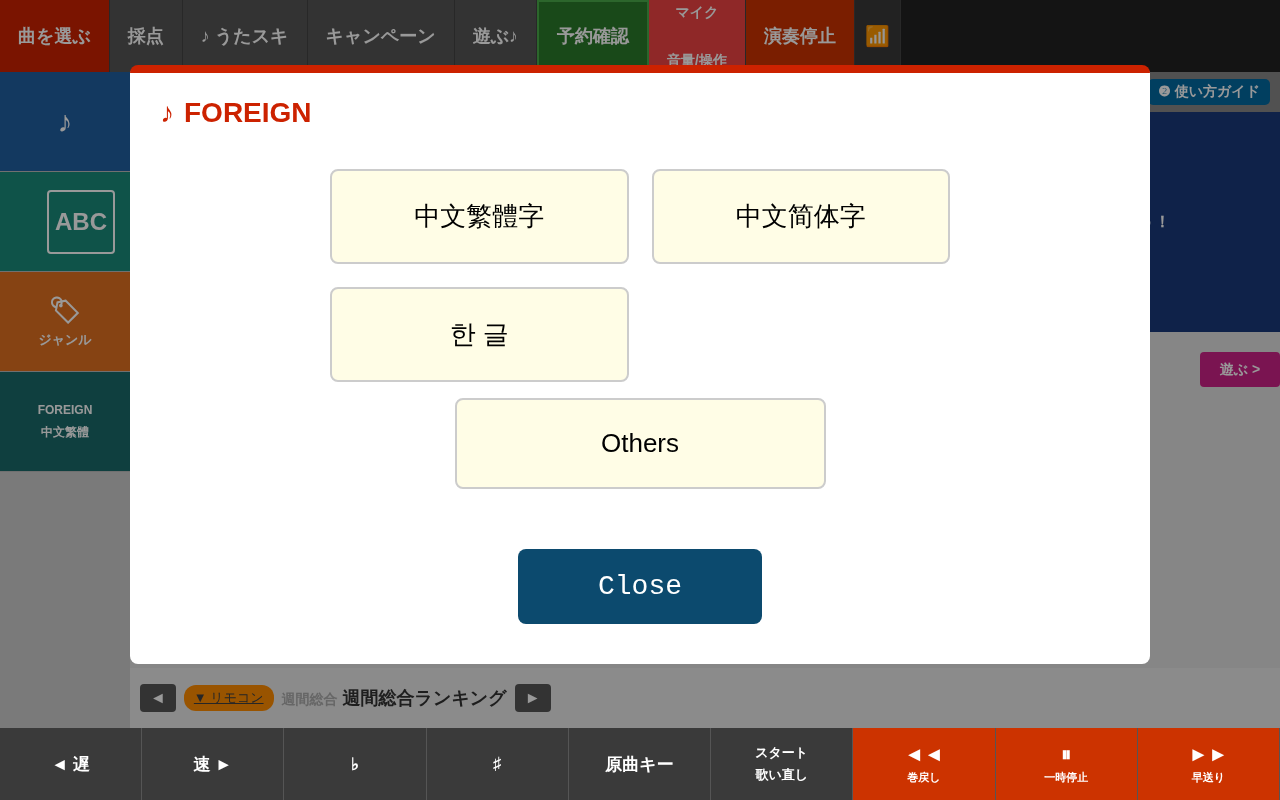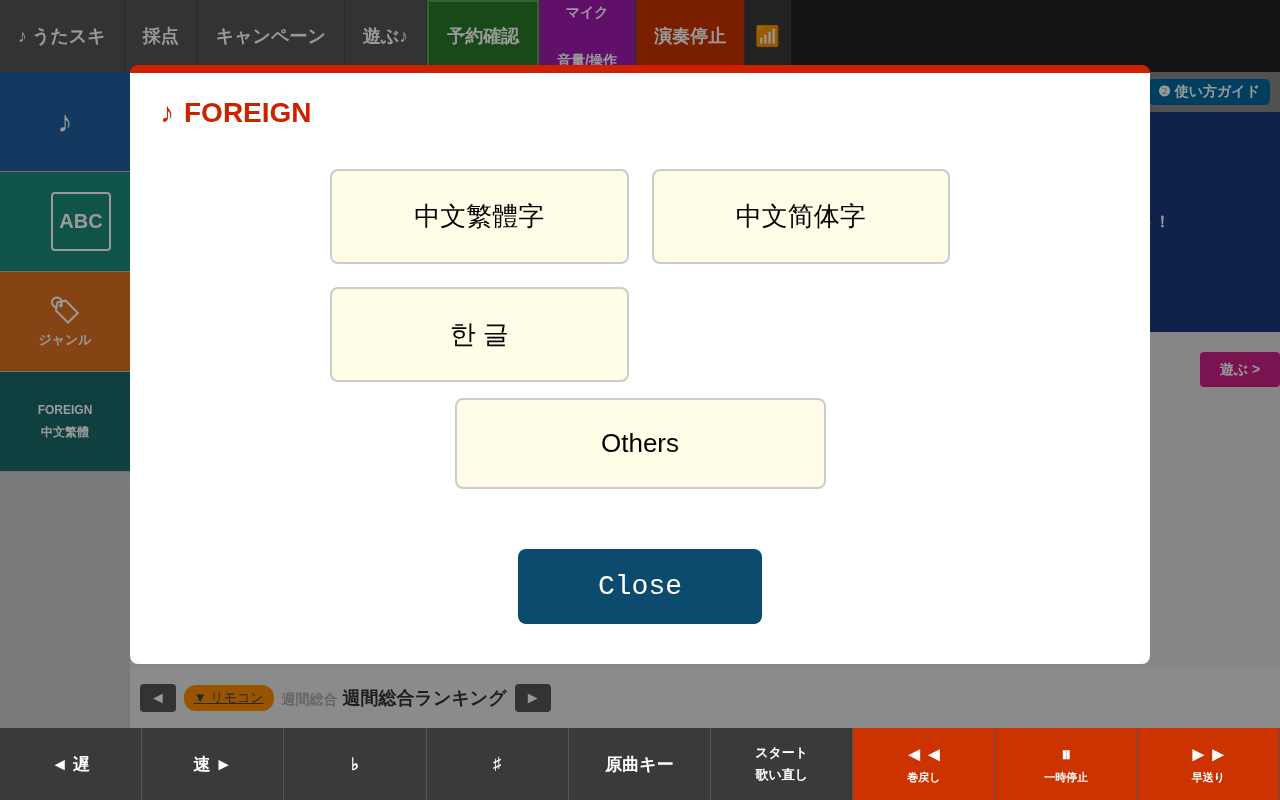--- a/index.html
+++ b/index.html
@@ -28,21 +28,21 @@
       font-size: 18px;
       font-weight: bold;
       color: #fff;
       cursor: pointer;
       border-right: 1px solid #444;
       white-space: nowrap;
     }
     .nav-btn.red { background: #cc2200; }
     .nav-btn.gray { background: #555; }
     .nav-btn.green { background: #2a7a2a; border: 2px solid #4aaa4a; }
-    .nav-btn.dark { background: #a21caf; gap: 29px; }
+    .nav-btn.dark { background: #ef4444; gap: 29px; }
     .nav-btn.stop { background: #cc3300; }
     .nav-btn.signal {
       background: #3a3a3a;
       font-size: 13px;
       padding: 4px 10px;
       flex-direction: column;
     }
 
     
     .main-area {
@@ -249,25 +249,28 @@
       gap: 4px;
       flex-direction: column;
     }
 
     .bottom-btn.red { background: #cc3300; }
   </style>
 </head>
 <body>
 
 <div class="top-nav">
+  <div class="nav-btn red">
+    <span>曲を選ぶ</span>
+  </div>
+  <div class="nav-btn gray">
+    <span>採点</span>
+  </div>
   <div class="nav-btn gray">
     <span>♪ うたスキ</span>
-  </div>
-  <div class="nav-btn gray">
-    <span>採点</span>
   </div>
   <div class="nav-btn gray">
     <span>キャンペーン</span>
   </div>
   <div class="nav-btn gray">
     <span>遊ぶ♪</span>
   </div>
   <div class="nav-btn green">
     <span>予約確認</span>
   </div>
@@ -283,21 +286,21 @@
   </div>
 </div>
 
 <div class="main-area">
 
   <div class="left-sidebar">
     <div class="sidebar-item blue">
       <span style="font-size:30px;">♪</span>
     </div>
     <div class="sidebar-item teal">
-      <span style="font-size:20px;border:2px solid #fff;padding:16px 6px;border-radius:4px;margin-left:32px;">ABC</span>
+      <span style="font-size:24px;border:2px solid #fff;padding:16px 6px;border-radius:4px;margin-left:32px;">ABC</span>
     </div>
     <div class="sidebar-item orange">
       <span style="font-size:26px;">🏷</span>
       <span style="font-size:13px;">ジャンル</span>
     </div>
     <div class="sidebar-item dark-teal" style="font-size:12px;line-height:1.4;text-align:center;">
       <span>FOREIGN</span>
       <span>中文繁體</span>
     </div>
   </div>

